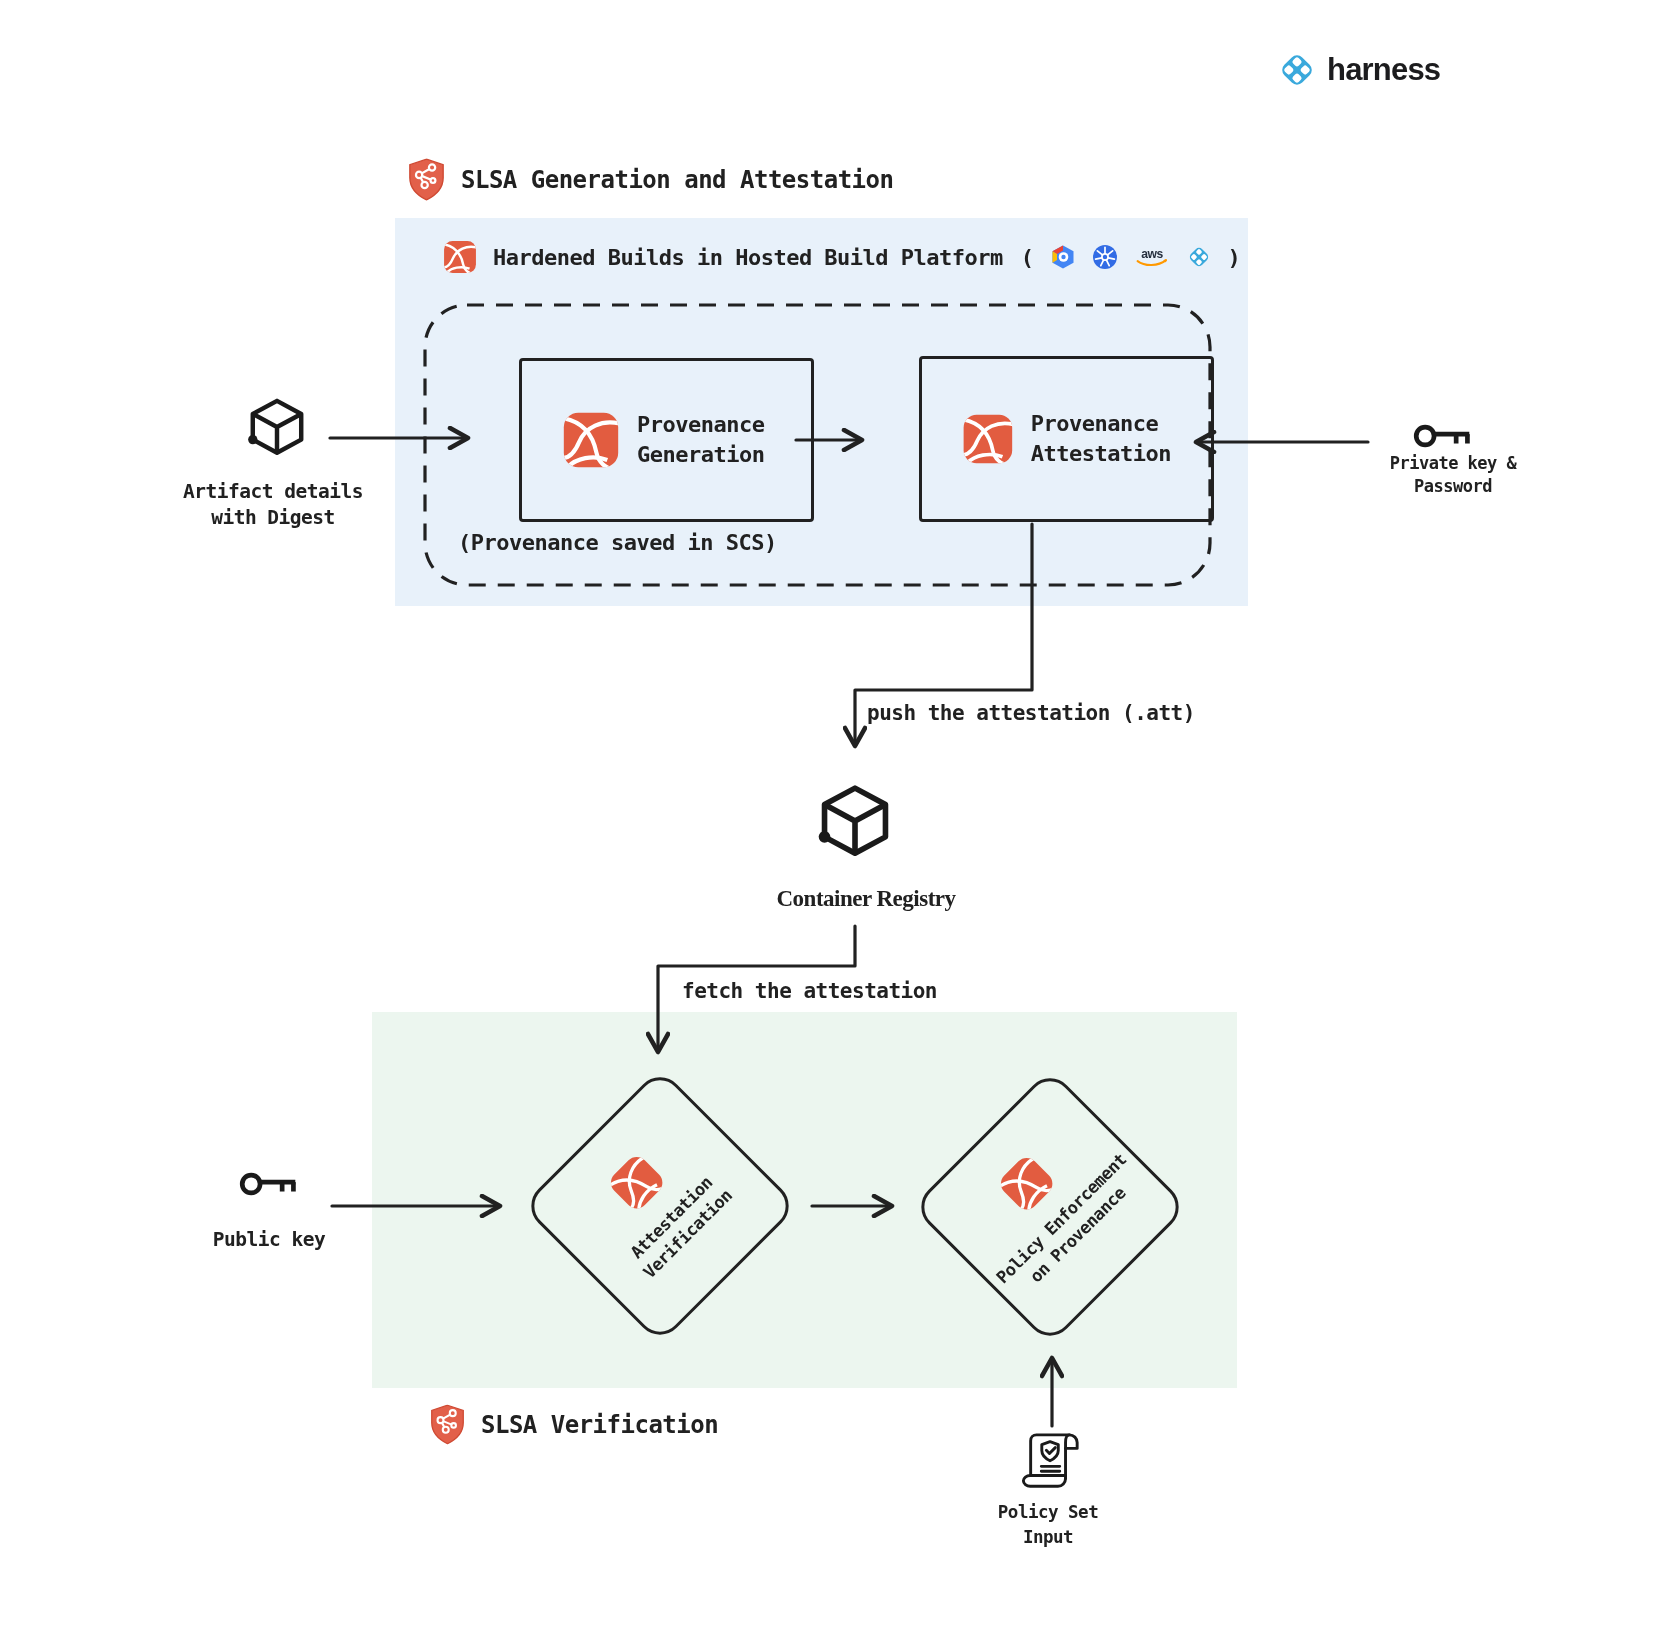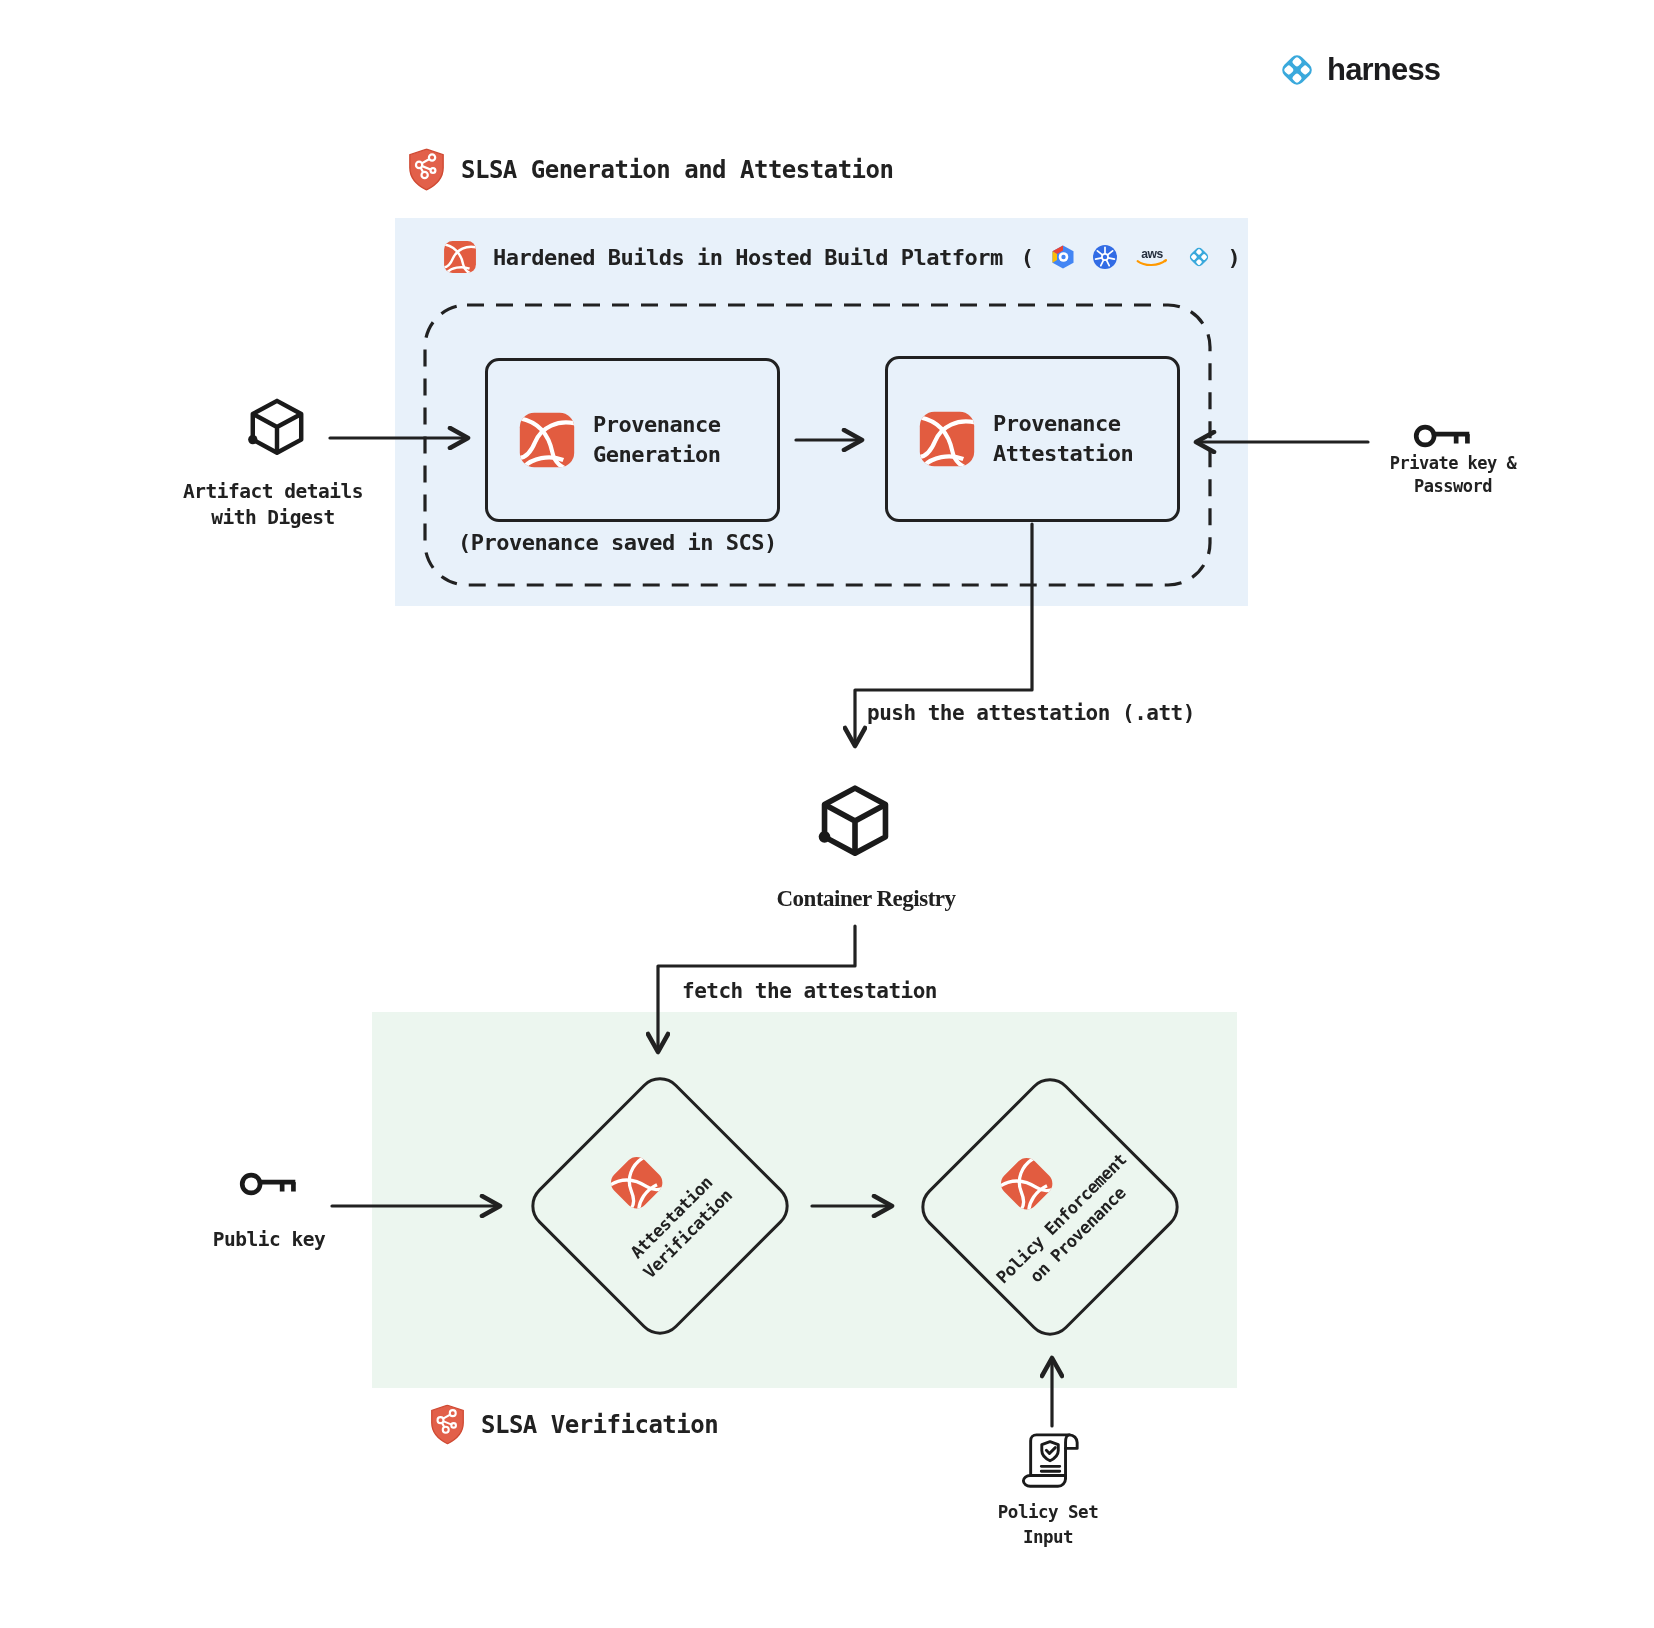--- a/index.html
+++ b/index.html
@@ -13,21 +13,21 @@
   .brand-name{font-family:"Liberation Sans",sans-serif;font-weight:bold;font-size:31px;letter-spacing:-0.8px;color:#1c1c1e;}
   
   .section-title{display:flex;align-items:center;gap:16px;font-size:24px;font-weight:bold;letter-spacing:-0.5px;}
   
   .panel-blue{left:395px;top:218px;width:853px;height:388px;background:#e8f1fa;}
   .panel-green{left:372px;top:1012px;width:865px;height:376px;background:#ecf6ef;}
   
   .platform-header{left:443px;top:238px;height:38px;display:flex;align-items:center;gap:16px;font-size:22px;font-weight:bold;letter-spacing:-0.5px;}
   .platform-header .txt{margin-right:2px;}
   
-  .flow-box{border:3px solid #212121;border-radius:14px;display:flex;align-items:center;gap:17px;padding:0 30px;box-sizing:border-box;background:transparent;}
+  .flow-box{border:3px solid #212121;border-radius:4px;display:flex;align-items:center;gap:17px;padding:0 40px;box-sizing:border-box;background:transparent;margin-left:34px;}
   .flow-box .lbl{font-size:22px;font-weight:bold;line-height:30px;letter-spacing:-0.5px;}
   .box-gen{left:485px;top:358px;width:295px;height:164px;}
   .box-att{left:885px;top:356px;width:295px;height:166px;}
   
   .diamond{width:196px;height:196px;border:3.5px solid #212121;border-radius:24px;transform:rotate(45deg);box-sizing:border-box;}
   .d1{left:562px;top:1108px;}
   .d2{left:952px;top:1109px;}
   .diamond-content{position:absolute;inset:0;transform:rotate(-45deg);display:flex;flex-direction:column;align-items:center;justify-content:center;gap:15px;padding-bottom:6px;}
   .diamond-content .lbl{font-size:17px;font-weight:bold;line-height:23px;text-align:center;letter-spacing:-0.5px;}
   
@@ -132,21 +132,21 @@
   <div class="abs panel-blue"></div>
   <div class="abs panel-green"></div>
 
   <div class="abs brand">
     <svg width="42" height="42" viewBox="0 0 40 40">
         <use href="#sym-harness"></use>
       </svg>
     <span class="brand-name">harness</span>
   </div>
 
-  <div class="abs section-title" style="left:408px;top:148px;">
+  <div class="abs section-title" style="left:408px;top:158px;">
     <svg width="37" height="43" viewBox="0 0 40 46">
         <use href="#sym-slsa-shield"></use>
       </svg>
     <span>SLSA Generation and Attestation</span>
   </div>
 
   <div class="abs platform-header">
     <svg width="34" height="34" viewBox="0 0 64 64">
         <use href="#sym-scs"></use>
       </svg>

